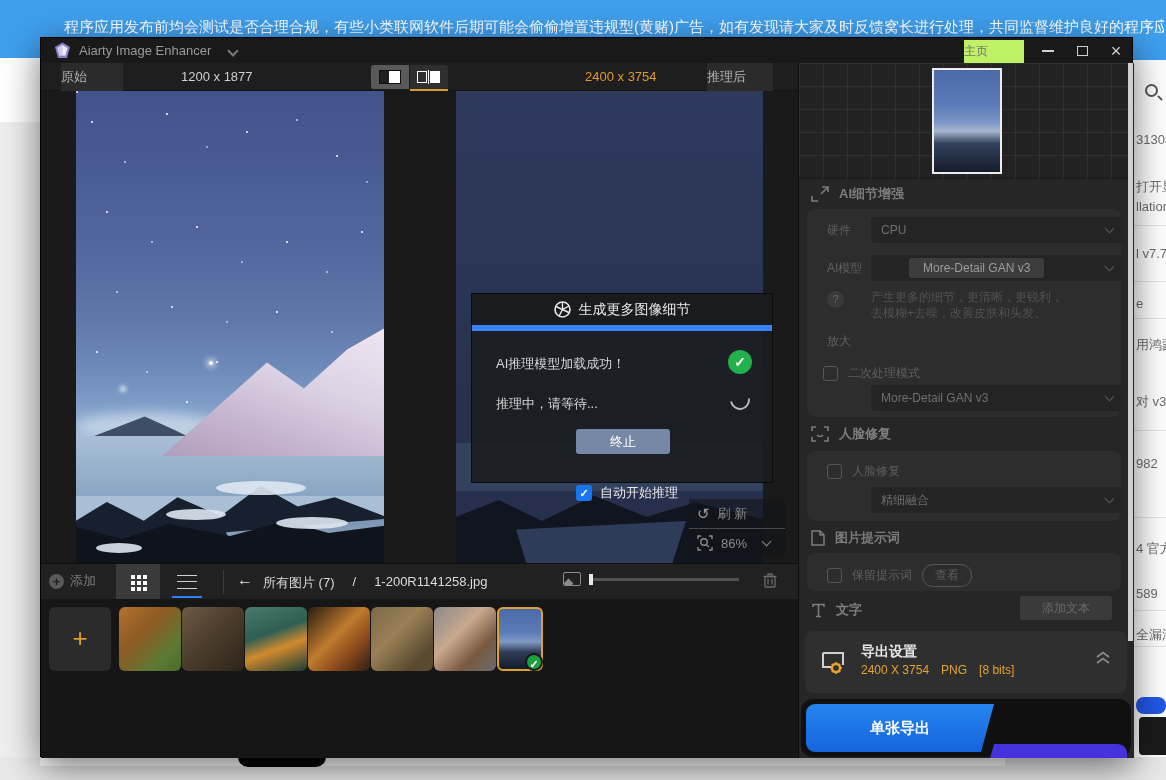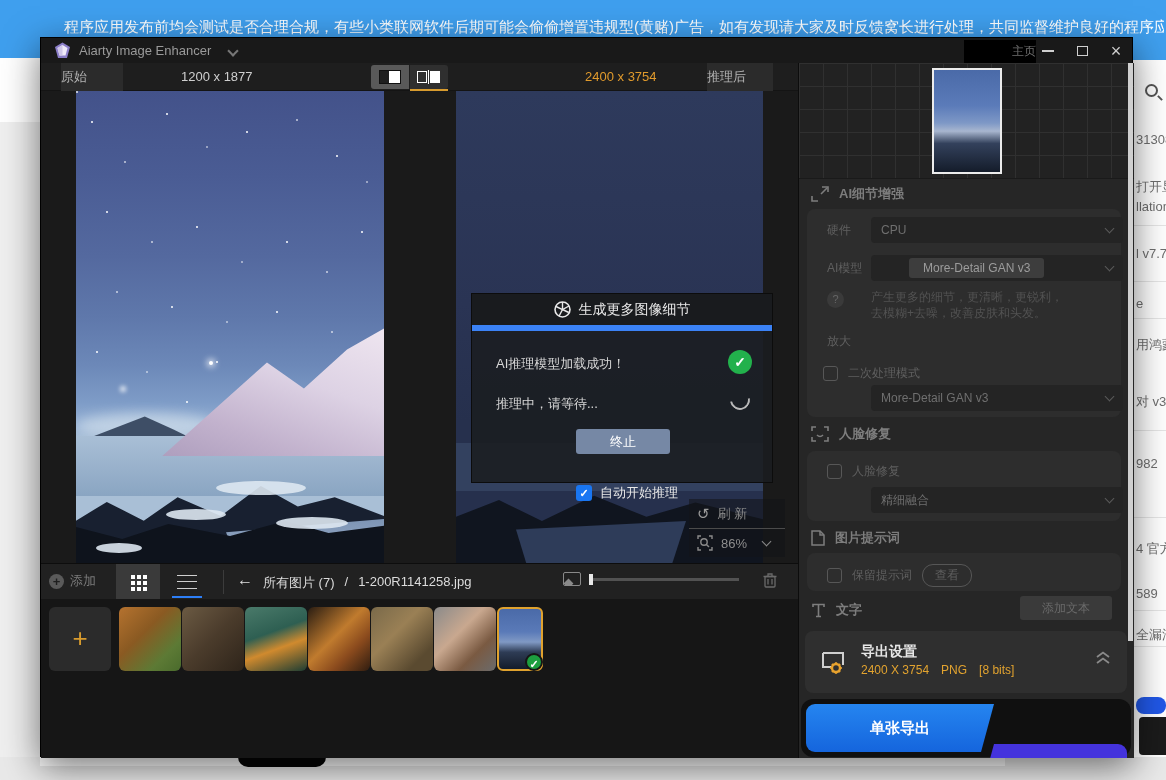--- a/index.html
+++ b/index.html
@@ -23,21 +23,21 @@
 
   
   #window { left:40px; top:37px; width:1093px; height:720px; background:#181818; z-index:5;
             border:1px solid #000; box-shadow:0 10px 34px rgba(0,0,0,.55); }
 
   
   #titlebar { left:0; top:0; width:100%; height:25px; background:#191919; }
   #app-icon { left:13px; top:4px; width:17px; height:17px; }
   #app-title { left:38px; top:5px; color:#9a9a9a; font-size:13px; }
   #title-chevron { left:188px; top:9px; width:8px; height:8px; border-right:2px solid #777; border-bottom:2px solid #777; transform:rotate(45deg); }
-  #home-btn { left:923px; top:2px; width:72px; height:23px; background:#000000; color:#6f6f6f; font-size:12px; text-align:right; line-height:23px; cursor:default; }
+  #home-btn { left:923px; top:2px; width:60px; height:23px; background:#bef264; color:#6f6f6f; font-size:12px; text-align:left; line-height:23px; cursor:default; }
   .winctl { top:2px; width:34px; height:21px; display:flex; align-items:center; justify-content:center; }
   #btn-min { left:990px; } #btn-max { left:1024px; } #btn-close { left:1058px; }
   #btn-min span { width:12px; height:2px; background:#cfcfcf; display:block; }
   #btn-max span { width:11px; height:10px; border:1.5px solid #cfcfcf; display:block; }
   #btn-close { color:#cfcfcf; font-size:18px; line-height:20px; }
 
   
   #toolbar { left:0; top:25px; width:757px; height:28px; background:#1e1e1e; border-bottom:1px solid #141414; }
   .tab { position:absolute; top:0; height:28px; background:#2b2b2b; color:#b3b3b3; font-size:13px; text-align:left; line-height:28px; }
   #tab-orig { left:20px; width:62px; }
@@ -115,21 +115,21 @@
   #add-btn { left:8px; top:8px; display:flex; gap:6px; align-items:center; color:#7a7a7a; font-size:13px; }
   #add-btn .circ { width:15px; height:15px; border-radius:50%; background:#5a5a5a; color:#1f1f1f; font-weight:bold; font-size:13px; line-height:15px; text-align:center; }
   #grid-btn { left:75px; top:0; width:44px; height:36px; background:#3a3a3a; display:flex; align-items:center; justify-content:center; }
   .ic-grid { width:4px; height:4px; background:#fff; box-shadow:6px 0 #fff,12px 0 #fff,0 6px #fff,6px 6px #fff,12px 6px #fff,0 12px #fff,6px 12px #fff,12px 12px #fff; margin:-10px 0 0 -10px; }
   #list-btn { left:124px; top:0; width:44px; height:36px; display:flex; align-items:center; justify-content:center; position:absolute; }
   .ic-list { width:20px; height:14px; border:1.5px solid #cfcfcf; border-left:none; border-right:none; position:relative; }
   .ic-list::after { content:""; position:absolute; left:0; top:4.5px; width:100%; height:1.5px; background:#cfcfcf; }
   #list-btn i { position:absolute; left:7px; bottom:2px; width:30px; height:2px; background:#2d7ff7; }
   #strip-sep { left:182px; top:6px; width:1px; height:24px; background:#3c3c3c; }
   #back-arrow { left:196px; top:7px; color:#e0e0e0; font-size:16px; font-weight:bold; }
-  #crumb { left:222px; top:10px; color:#dcdcdc; font-size:13px; display:flex; gap:10px; }
+  #crumb { left:222px; top:10px; color:#dcdcdc; font-size:13px; display:flex; gap:18px; }
   #size-slider { left:522px; top:8px; display:flex; align-items:center; gap:8px; }
   .ic-img { width:18px; height:14px; border:1.5px solid #8a8a8a; border-radius:2px; position:relative; overflow:hidden; }
   .ic-img::after { content:""; position:absolute; left:1px; bottom:-2px; width:7px; height:7px; background:#8a8a8a; transform:rotate(45deg); }
   #slider-track { width:150px; height:3px; background:#525252; position:relative; }
   #slider-handle { position:absolute; left:0; top:-4px; width:4px; height:11px; background:#e8e8e8; }
   #trash-btn { left:722px; top:8px; }
 
   
   #thumbs { left:0; top:561px; width:757px; height:159px; background:#161616; }
   .thumb { position:absolute; top:8px; width:62px; height:64px; border-radius:6px; }

